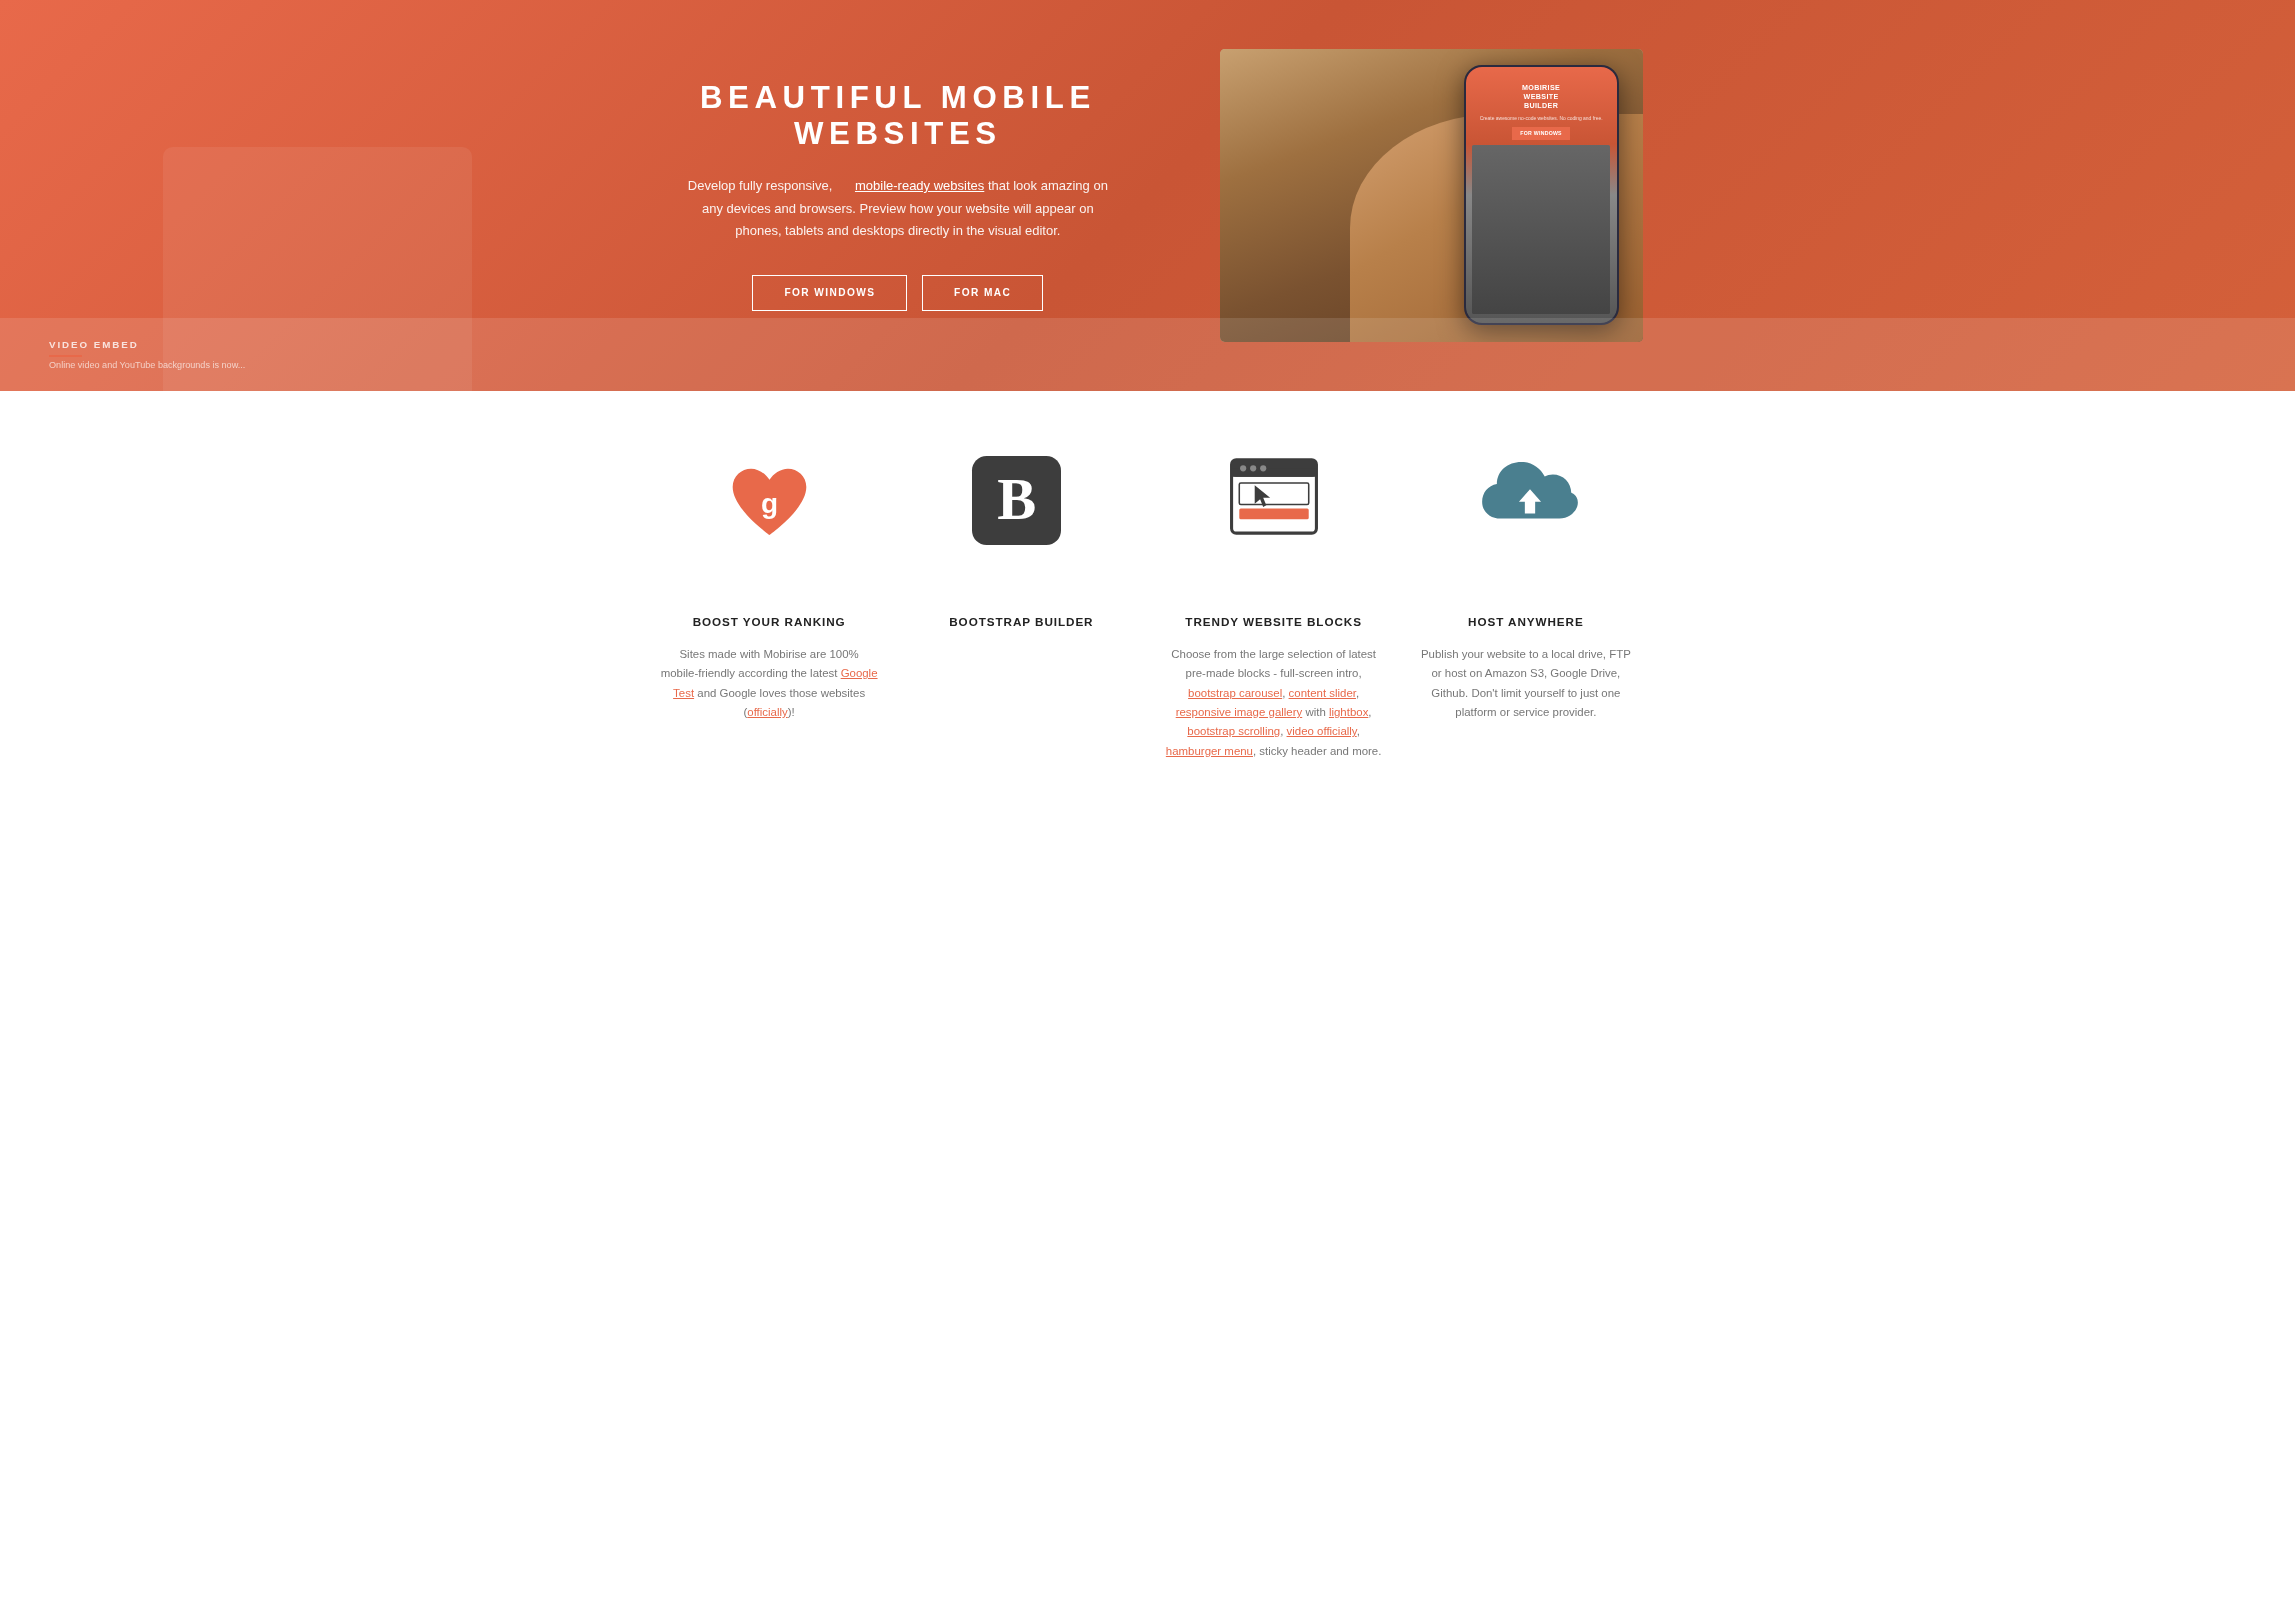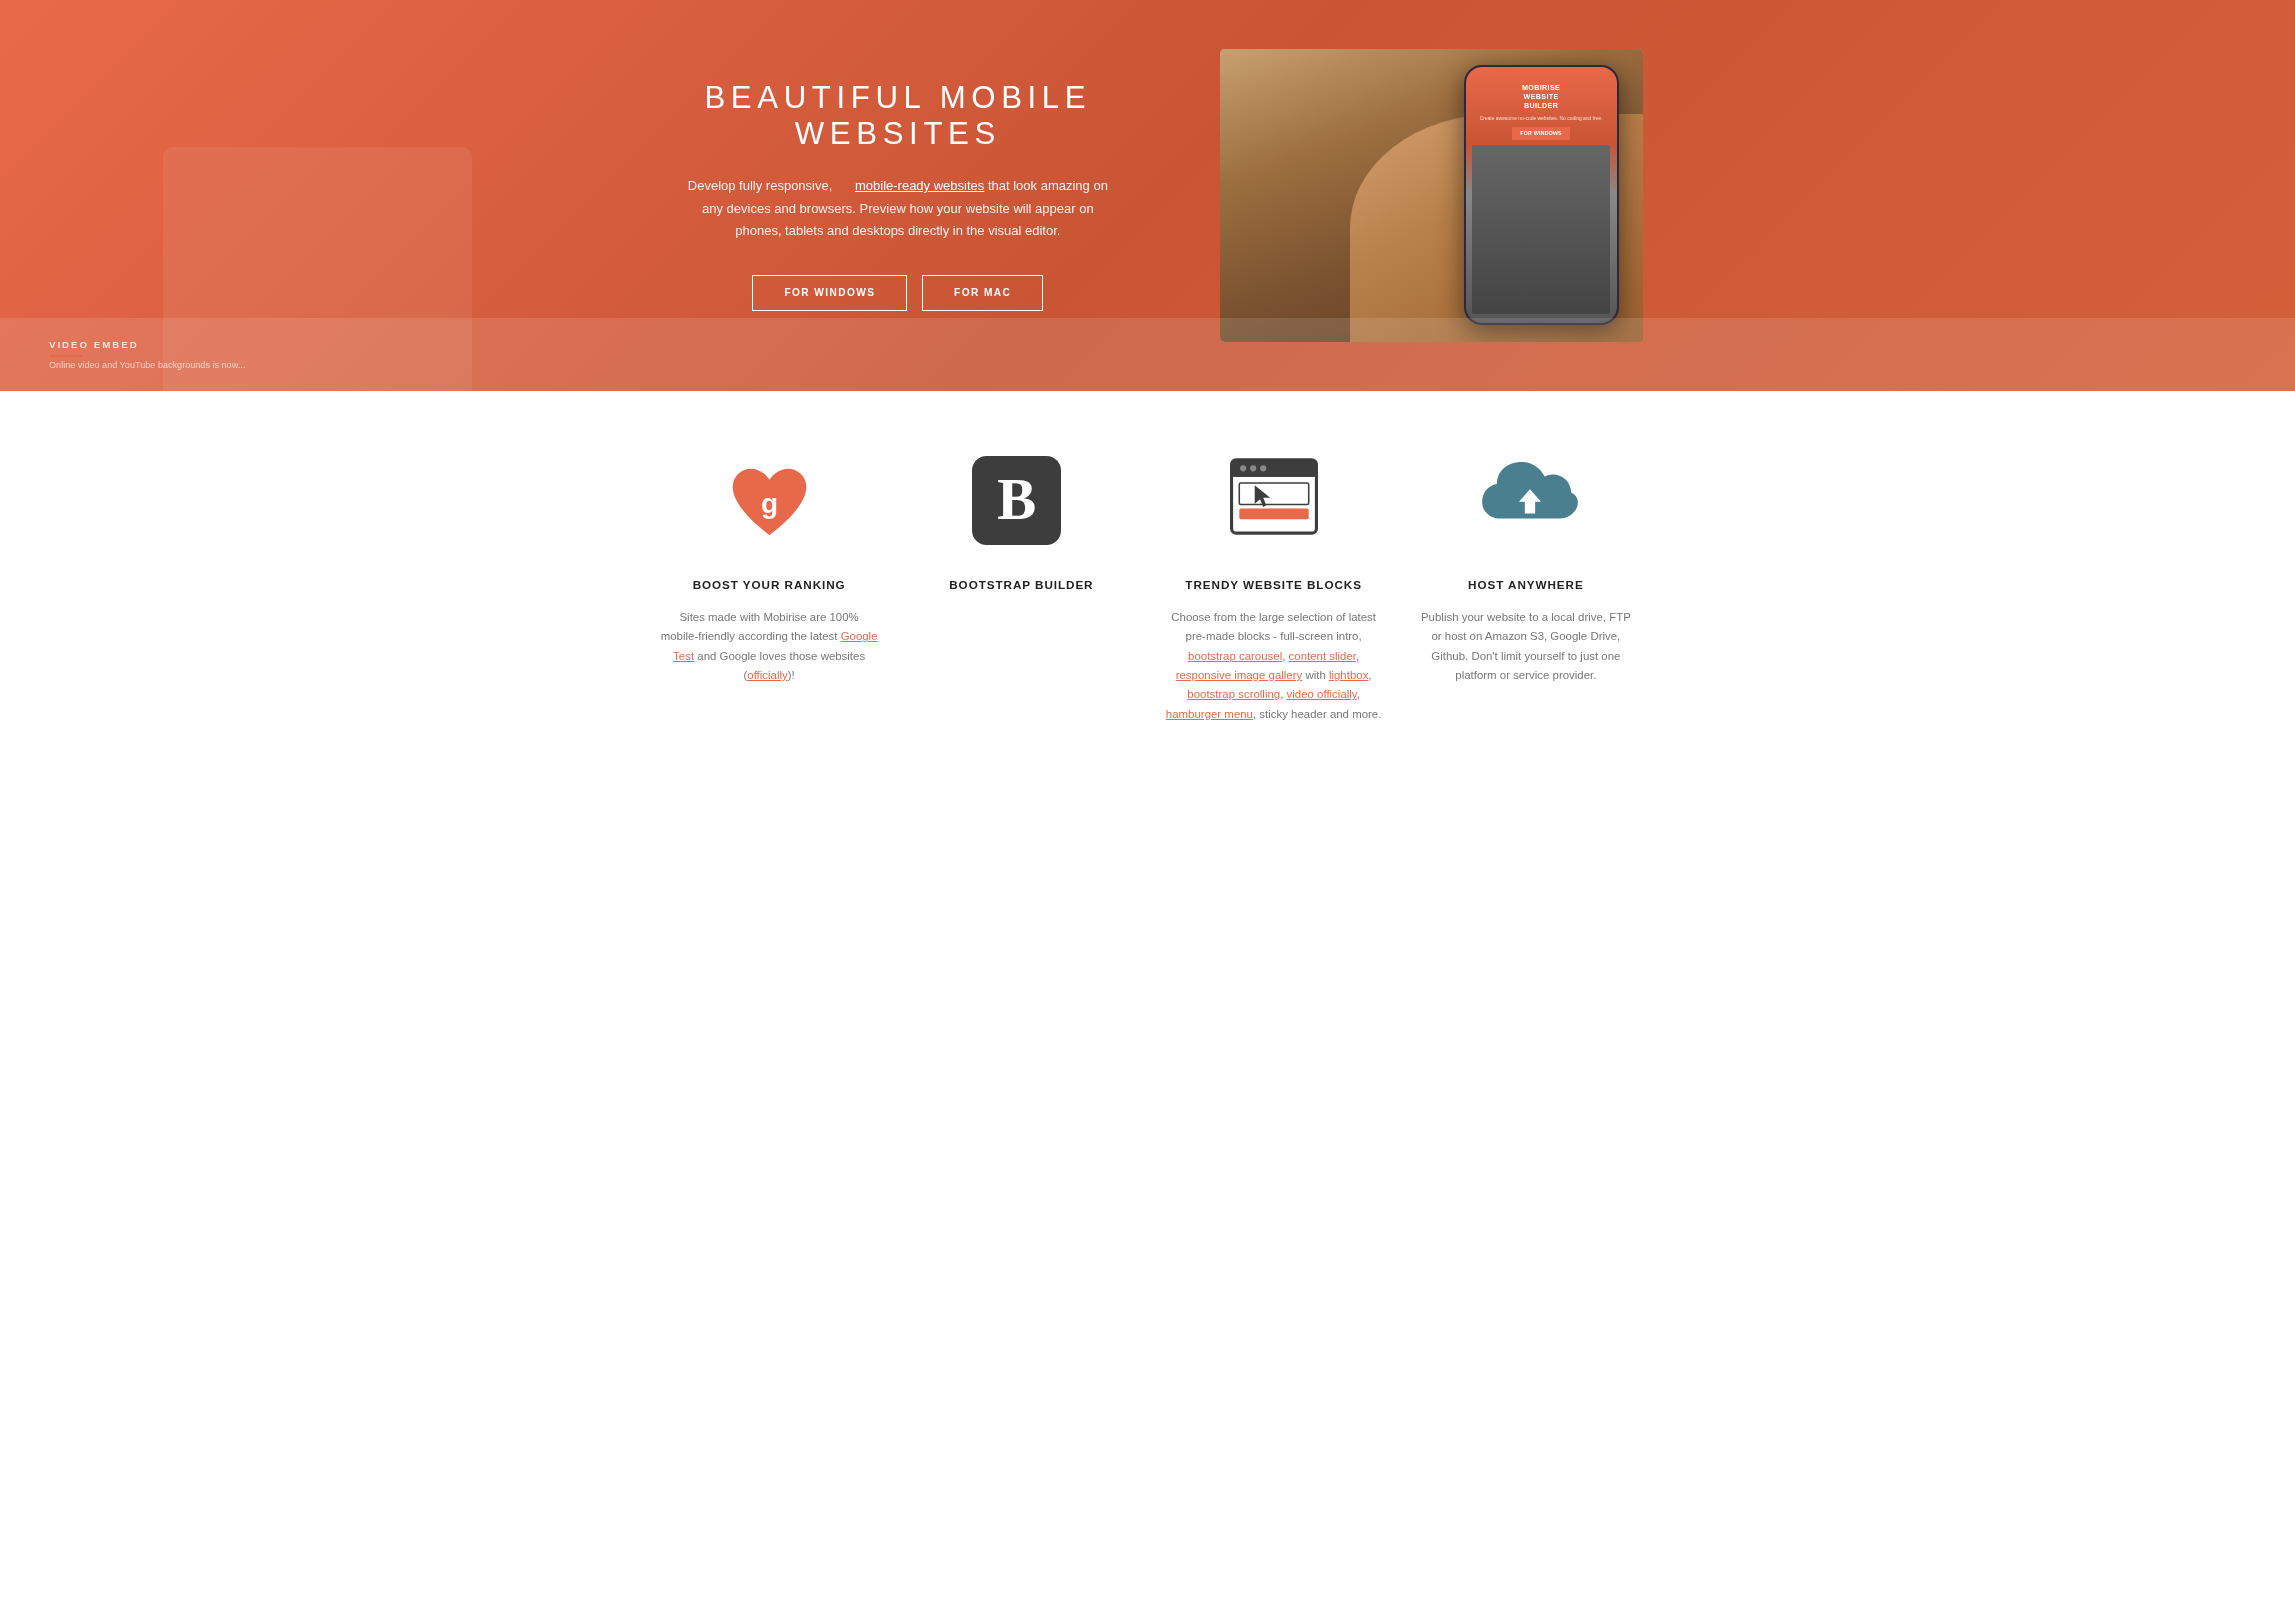--- a/index.html
+++ b/index.html
@@ -43,21 +43,21 @@
       gap: 49px;
     }
     .hero-text {
       flex: 1;
       color: #fff;
       text-align: center;
       padding-right: 16.3px;
     }
     .hero-title {
       font-size: 2.4rem;
-      font-weight: 400;
+      font-weight: 700;
       letter-spacing: 0.18em;
       text-transform: uppercase;
       margin-bottom: 23px;
       color: #fff;
     }
     .hero-desc {
       font-size: 1rem;
       line-height: 1.7;
       color: rgba(255,255,255,0.92);
       max-width: 423px;
@@ -196,20 +196,21 @@
       height: 98px;
       margin-bottom: 24.4px;
     }
     .feature-title {
       font-size: 0.9rem;
       font-weight: 700;
       letter-spacing: 0.08em;
       text-transform: uppercase;
       color: #222;
       margin-bottom: 16.3px;
+      margin-top: 37px;
     }
     .feature-desc {
       font-size: 0.88rem;
       line-height: 1.7;
       color: #777;
     }
     .feature-desc a {
       color: #e8694a;
       text-decoration: underline;
     }

